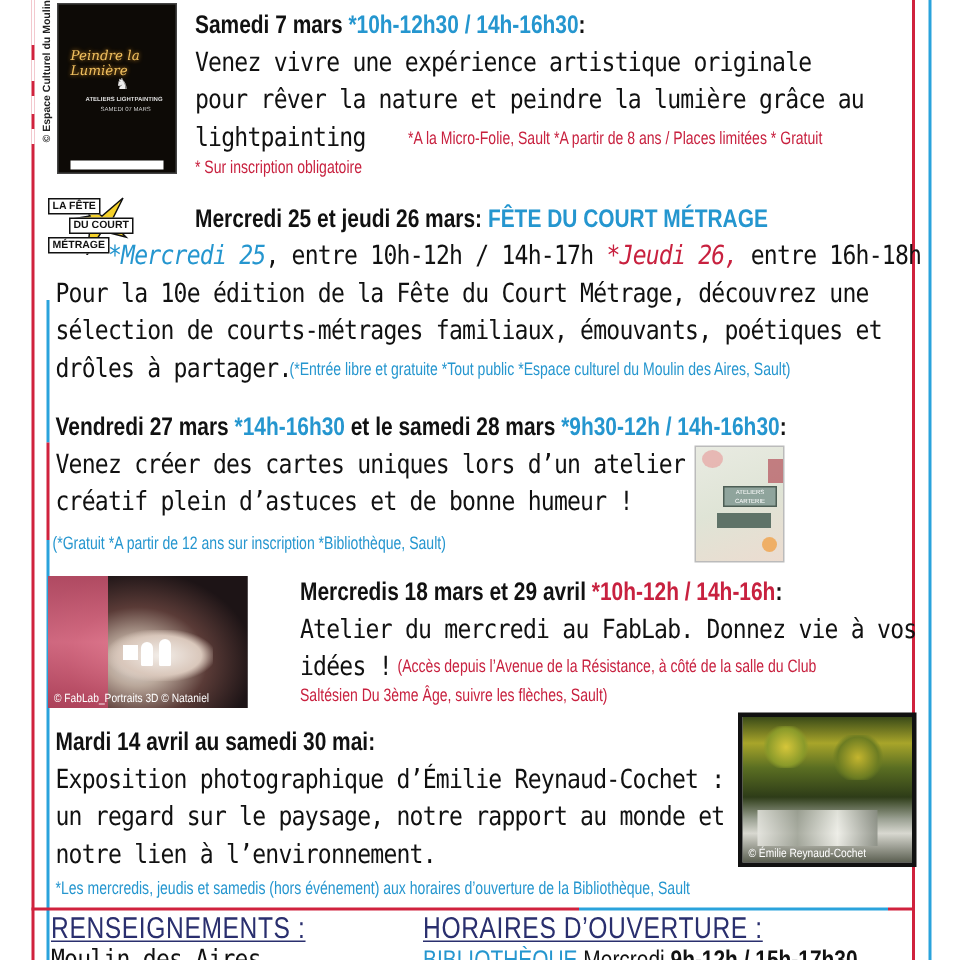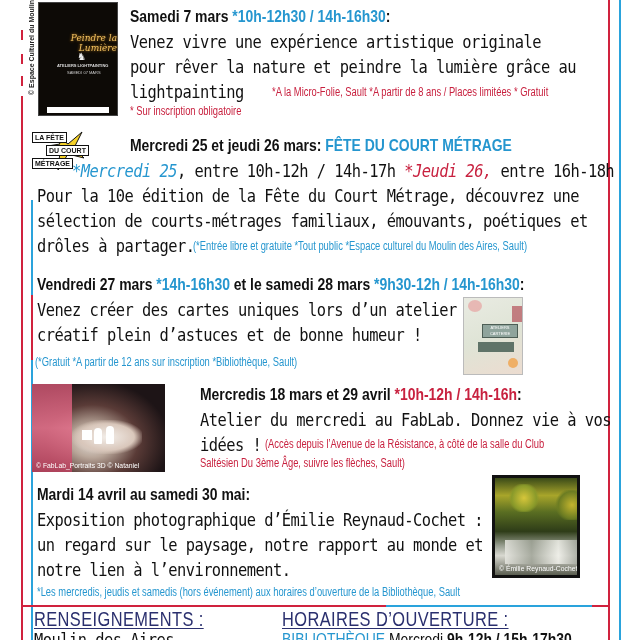--- a/index.html
+++ b/index.html
@@ -15,21 +15,21 @@
     .hl-bottom { top: 605px; height: 2px; left: 21px; width: 589px; }
 
     .abs { position: absolute; }
     .title { font-weight: bold; font-size: 17px; transform: scaleX(0.82); transform-origin: left top; white-space: nowrap; color: #111; }
     .body-text { font-family: "DejaVu Sans Mono", "Liberation Mono", monospace; font-size: 17.5px; line-height: 25px; color: #111; transform: scaleX(0.88); transform-origin: left top; white-space: nowrap; letter-spacing: -0.6px; }
     .small { font-size: 12px; transform: scaleX(0.78); transform-origin: left top; white-space: nowrap; }
     .blue { color: #2596cf; }
     .red { color: #c8213f; }
     .italic { font-style: italic; }
 
-    .poster { position: absolute; background: #0d0a06; border: 1px solid #444; text-align: right; }
+    .poster { position: absolute; background: #0d0a06; border: 1px solid #444; }
     .poster .ptitle { position: absolute; left: 8px; top: 30px; font-family: "DejaVu Serif", serif; font-style: italic; font-size: 9px; color: #f0c060; text-shadow: 0 0 3px #d08a20; }
     .credit-vert { position: absolute; font-size: 7px; color: #222; transform: rotate(-90deg); transform-origin: left top; white-space: nowrap; font-weight: bold; }
 
     .fete-logo { position: absolute; left: 32px; top: 130px; width: 56px; height: 44px; }
     .fete-logo .box { position: absolute; background: #fff; border: 1.5px solid #111; font-weight: bold; font-size: 7px; line-height: 9px; padding: 0 2px; white-space: nowrap; color: #111; }
 
     .photo { position: absolute; overflow: hidden; }
     .photo .cap { position: absolute; left: 4px; bottom: 2px; font-size: 8px; color: #fff; white-space: nowrap; transform: scaleX(0.85); transform-origin: left bottom; }
 
     .section-head { font-size: 20px; color: #2a2f6e; text-decoration: underline; text-decoration-thickness: 1px; text-underline-offset: 2px; transform: scaleX(0.82); transform-origin: left top; white-space: nowrap; letter-spacing: 0.5px; }
@@ -116,21 +116,21 @@
 </div>
 <div class="abs body-text" style="left:200px;top:408px;">Atelier du mercredi au FabLab. Donnez vie à vos</div>
 <div class="abs body-text" style="left:200px;top:433px;">idées !</div>
 <div class="abs small red" style="left:265px;top:437px;">(Accès depuis l’Avenue de la Résistance, à côté de la salle du Club</div>
 <div class="abs small red" style="left:200px;top:456px;">Saltésien Du 3ème Âge, suivre les flèches, Sault)</div>
 
 <div class="abs title" style="left:37px;top:485px;">Mardi 14 avril au samedi 30 mai:</div>
 <div class="abs body-text" style="left:37px;top:508px;">Exposition photographique d’Émilie Reynaud-Cochet :</div>
 <div class="abs body-text" style="left:37px;top:533px;">un regard sur le paysage, notre rapport au monde et</div>
 <div class="abs body-text" style="left:37px;top:558px;">notre lien à l’environnement.</div>
-<div class="photo" style="left:492px;top:475px;width:88px;height:103px;border:3px solid #111;background:linear-gradient(180deg,#3a4a18 0%,#a8a52a 18%,#5a6e22 35%,#2e3c18 55%,#9aa092 70%,#d8d8d0 80%,#5a5e50 100%);">
+<div class="photo" style="left:492px;top:475px;width:119px;height:103px;border:3px solid #111;background:linear-gradient(180deg,#3a4a18 0%,#a8a52a 18%,#5a6e22 35%,#2e3c18 55%,#9aa092 70%,#d8d8d0 80%,#5a5e50 100%);">
   <div class="abs" style="left:14px;top:6px;width:30px;height:28px;background:radial-gradient(circle,#d6c63a 0%,#8a9a2a 60%,transparent 75%)"></div>
   <div class="abs" style="left:60px;top:12px;width:34px;height:30px;background:radial-gradient(circle,#c4b52e 0%,#6c7c22 60%,transparent 75%)"></div>
   <div class="abs" style="left:10px;top:62px;width:80px;height:24px;background:linear-gradient(90deg,#e6e6e0,#a0a498,#f2f2ec,#8a8e84);opacity:.85"></div>
   <div class="cap" style="font-size:8px">© Émilie Reynaud-Cochet</div>
 </div>
 <div class="abs small blue" style="left:37px;top:585px;">*Les mercredis, jeudis et samedis (hors événement) aux horaires d’ouverture de la  Bibliothèque, Sault</div>
 
 <div class="abs section-head" style="left:34px;top:608px;">RENSEIGNEMENTS :</div>
 <div class="abs body-text" style="left:34px;top:628px;">Moulin des Aires</div>
 <div class="abs section-head" style="left:282px;top:608px;">HORAIRES D’OUVERTURE :</div>

